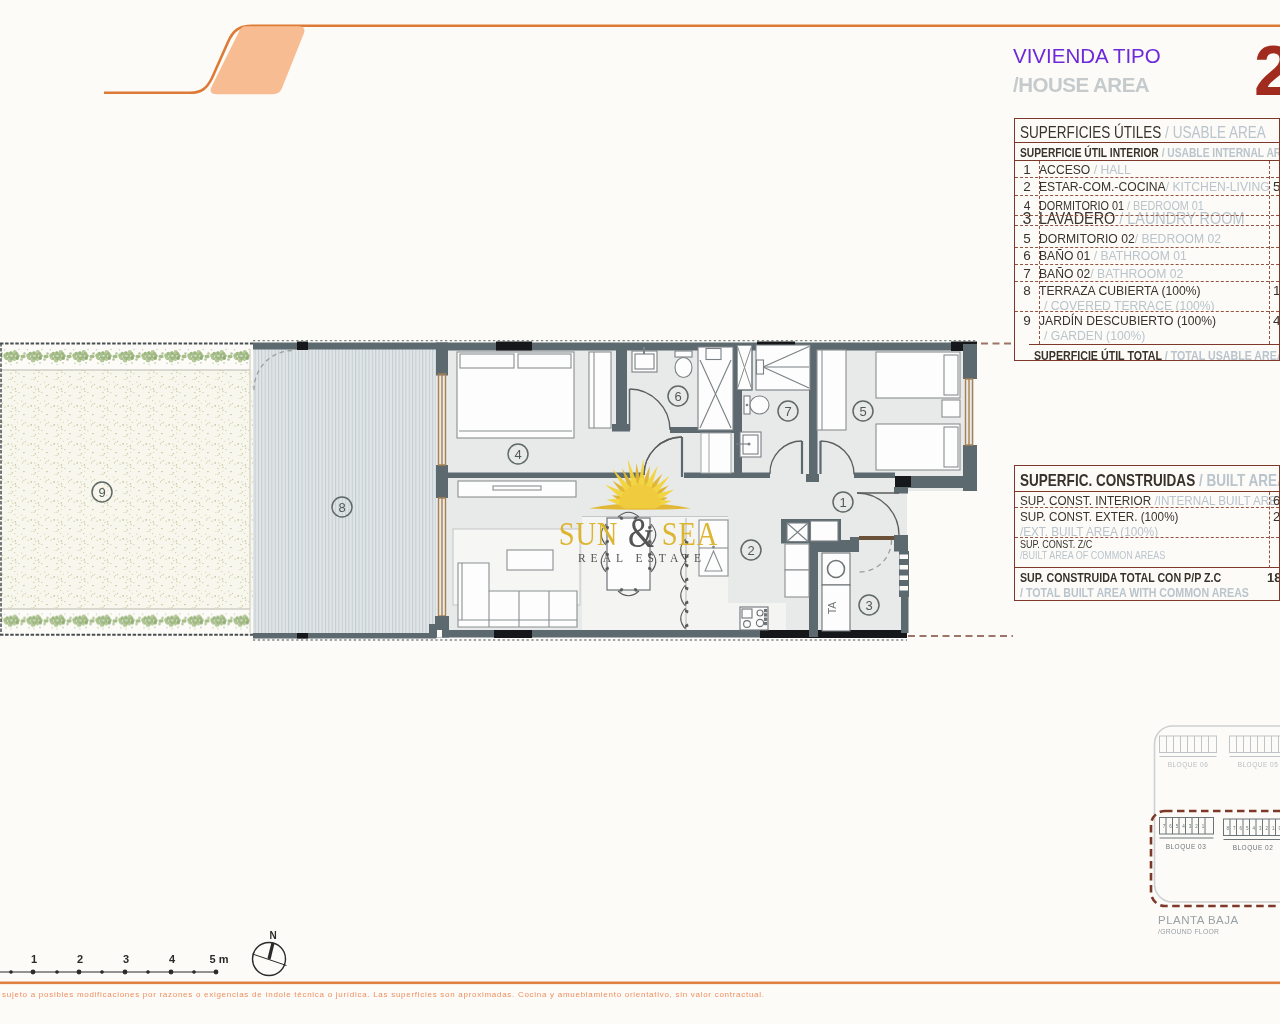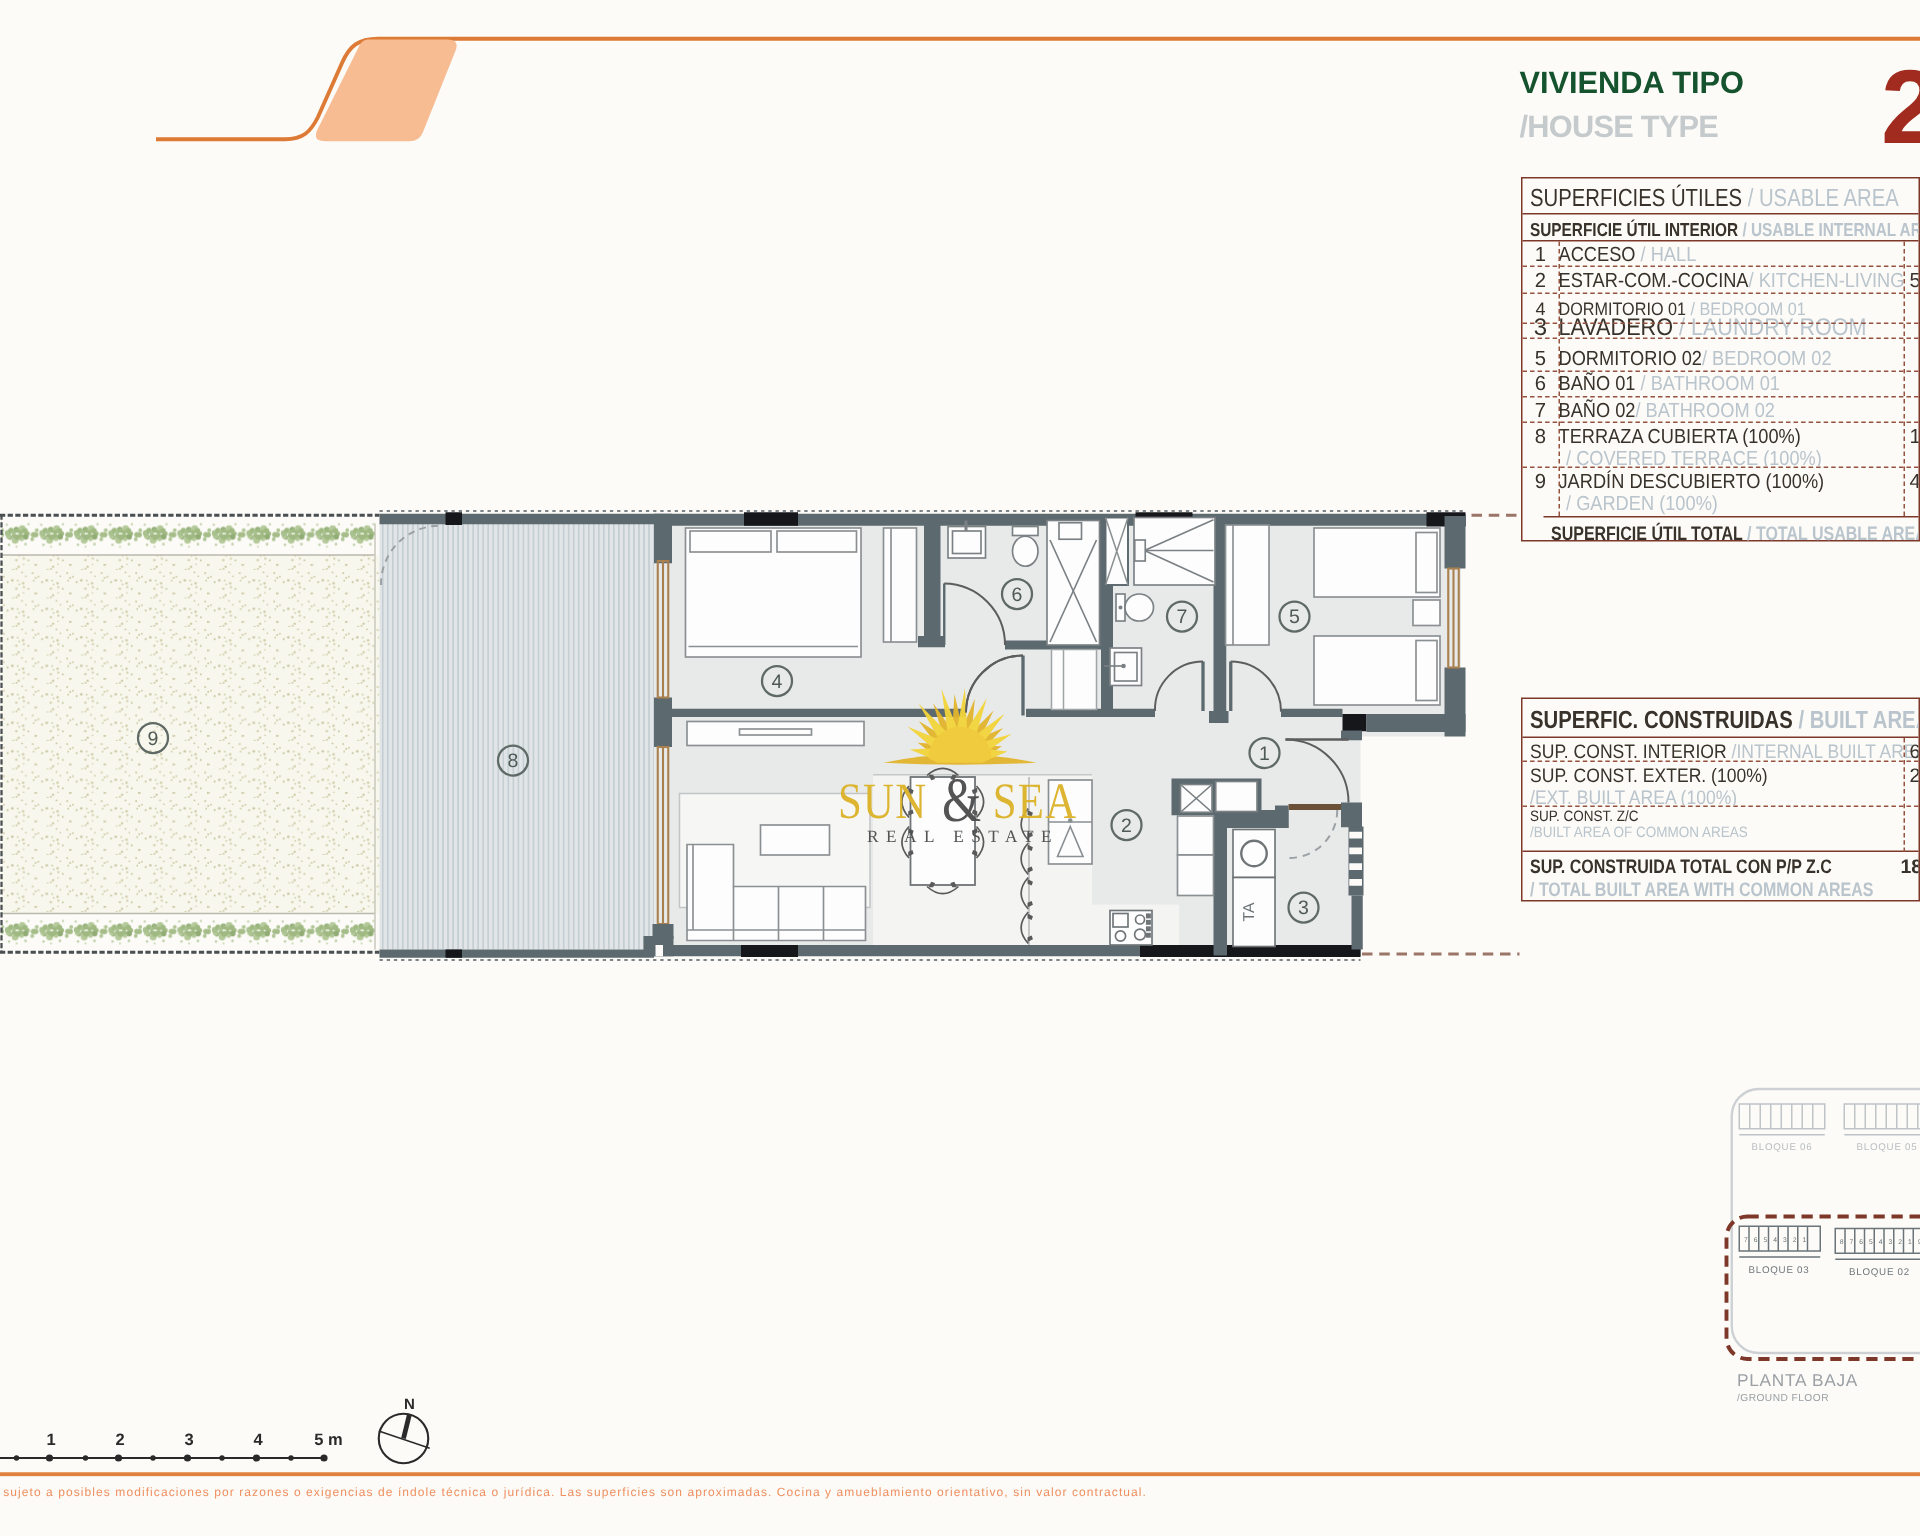--- a/index.html
+++ b/index.html
@@ -12,22 +12,22 @@
 .dash{border-bottom:1.2px dashed #95523f;}
 .solid{border-bottom:1.4px solid #7e382a;}
 .num{display:inline-block;width:24px;text-align:center;color:#38322b;}
 .num2{display:inline-block;width:29px;}
 .sq{display:inline-block;transform:scaleX(0.82);transform-origin:0 50%;white-space:nowrap;}
 .sq9{display:inline-block;transform:scaleX(0.9);transform-origin:0 50%;white-space:nowrap;}
 </style>
 </head>
 <body>
 
-<div class="abs" style="left:1013px;top:44px;font-size:20.5px;font-weight:bold;color:#14532d;letter-spacing:0px;">VIVIENDA TIPO</div>
-<div class="abs" style="left:1013px;top:73px;font-size:20.5px;font-weight:bold;color:#c5cacd;letter-spacing:-0.5px;">/HOUSE TYPE</div>
+<div class="abs" style="left:1013px;top:44px;font-size:20.5px;font-weight:normal;color:#6d28d9;letter-spacing:0px;">VIVIENDA TIPO</div>
+<div class="abs" style="left:1013px;top:73px;font-size:20.5px;font-weight:bold;color:#c5cacd;letter-spacing:-0.5px;">/HOUSE AREA</div>
 
 <div class="abs" style="left:1254px;top:31px;font-size:70px;font-weight:bold;color:#a02b1e;">2</div>
 
 <div class="tbl" id="t1" style="left:1014px;top:118px;width:266px;height:243px;">
   <div class="row solid" style="top:0;height:24px;font-size:16.5px;font-weight:normal;padding:3.5px 0 0 5px;"><span class="sq"><span class="es">SUPERFICIES ÚTILES</span> <span class="en">/ USABLE AREA</span></span></div>
   <div class="row solid" style="top:24px;height:18px;font-size:12.5px;font-weight:bold;padding:2.5px 0 0 5px;"><span class="sq"><span class="es">SUPERFICIE ÚTIL INTERIOR</span> <span class="en">/ USABLE INTERNAL AREA</span></span></div>
   <div class="row dash" style="top:42px;height:17px;font-size:13.5px;padding:1px 0 0 0;"><span class="num">1</span><span class="sq9"><span class="es">ACCESO</span> <span class="en">/ HALL</span></span></div>
   <div class="row dash" style="top:59px;height:17.5px;font-size:13.5px;padding:1px 0 0 0;"><span class="num">2</span><span class="sq9"><span class="es">ESTAR-COM.-COCINA</span><span class="en">/ KITCHEN-LIVING</span></span><span class="es" style="position:absolute;left:258px;">5</span></div>
   <div class="row dash" style="top:90px;height:17px;font-size:16px;padding:1px 0 0 0;"><span class="num">3</span><span class="sq9"><span class="es">LAVADERO</span> <span class="en">/ LAUNDRY ROOM</span></span></div>
   <div class="row dash" style="top:79px;height:17.5px;font-size:12px;padding:1px 0 0 0;"><span class="num">4</span><span class="sq9"><span class="es">DORMITORIO 01</span> <span class="en">/ BEDROOM 01</span></span></div>

